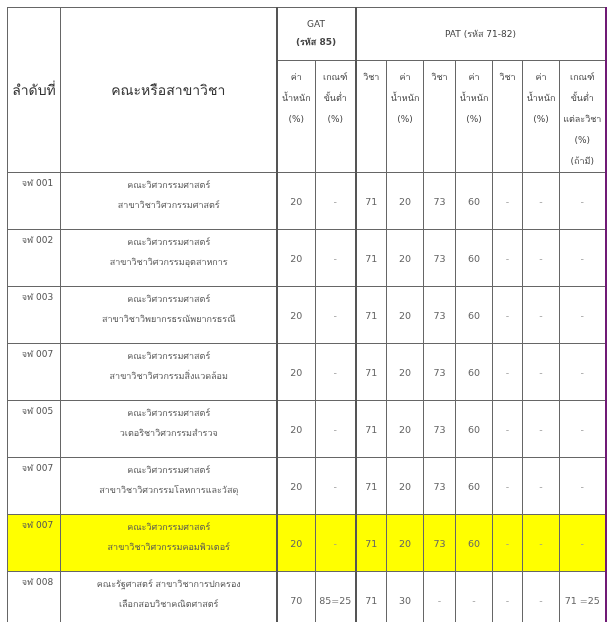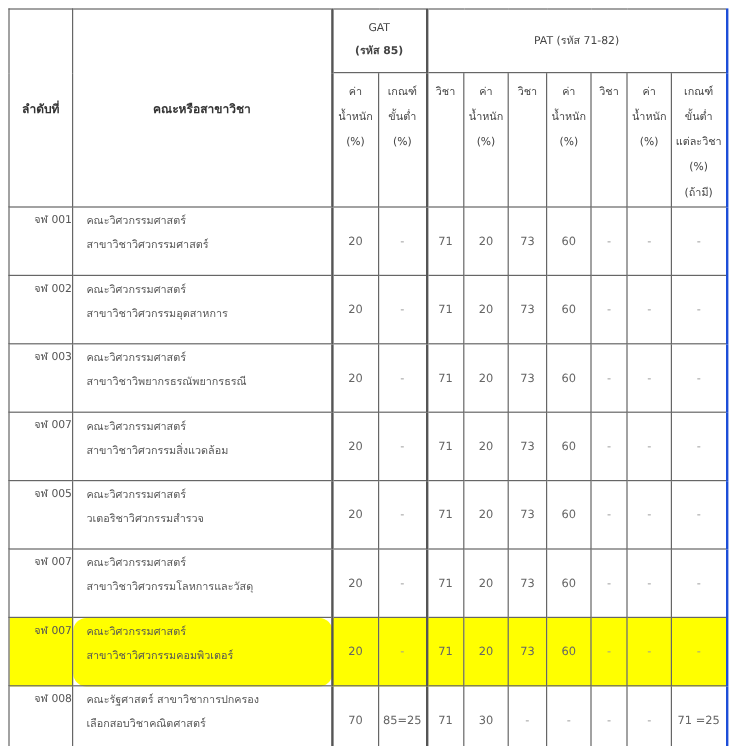--- a/index.html
+++ b/index.html
@@ -4,28 +4,28 @@
 <style>
   html, body { margin: 0; padding: 0; background: #ffffff; }
   body { width: 608px; height: 622px; overflow: hidden; position: relative;
          font-family: "DejaVu Sans", sans-serif; color: #555; }
   table { position: absolute; left: 7px; top: 7px; border-collapse: collapse;
           table-layout: fixed; width: 598px; }
   td, th { border: 1px solid #666; font-weight: normal; padding: 0;
            font-size: 9px; color: #555; text-align: center; vertical-align: middle; }
   th { color: #444; }
   .thick-l { border-left: 2px solid #555; }
-  .thick-r { border-right: 2px solid #1d4ed8; }
+  .thick-r { border-right: 2px solid #701a75; }
   .hdr-top th { height: 52px; }
   .hdr-sub th { height: 90px; vertical-align: top; padding-top: 6px; line-height: 21px; margin-top: 16px; }
-  .hdr-main { font-size: 10px; font-weight: bold; color: #333; }
+  .hdr-main { font-size: 14px; font-weight: normal; color: #333; }
   .bold { font-weight: bold; }
   tr.row td { height: 53px; }
-  tr.row td.code { vertical-align: top; padding-top: 3px; text-align: right; padding-left: 7px; font-size: 9px; }
-  tr.row td.name { text-align: left; vertical-align: top; padding-top: 2px; padding-left: 11px; line-height: 20px; font-size: 9px; border-radius: 11px; }
+  tr.row td.code { vertical-align: top; padding-top: 3px; text-align: center; padding-left: 7px; font-size: 9px; }
+  tr.row td.name { text-align: center; vertical-align: top; padding-top: 2px; padding-left: 1px; line-height: 20px; font-size: 9px; }
   tr.row td.num { font-size: 9.5px; color: #666; }
   tr.row td.dash { color: #999; }
   tr.hl td { background: #ffff00; }
   .line { display: block; white-space: nowrap; }
 </style>
 </head>
 <body>
 
 <table>
   <colgroup>

